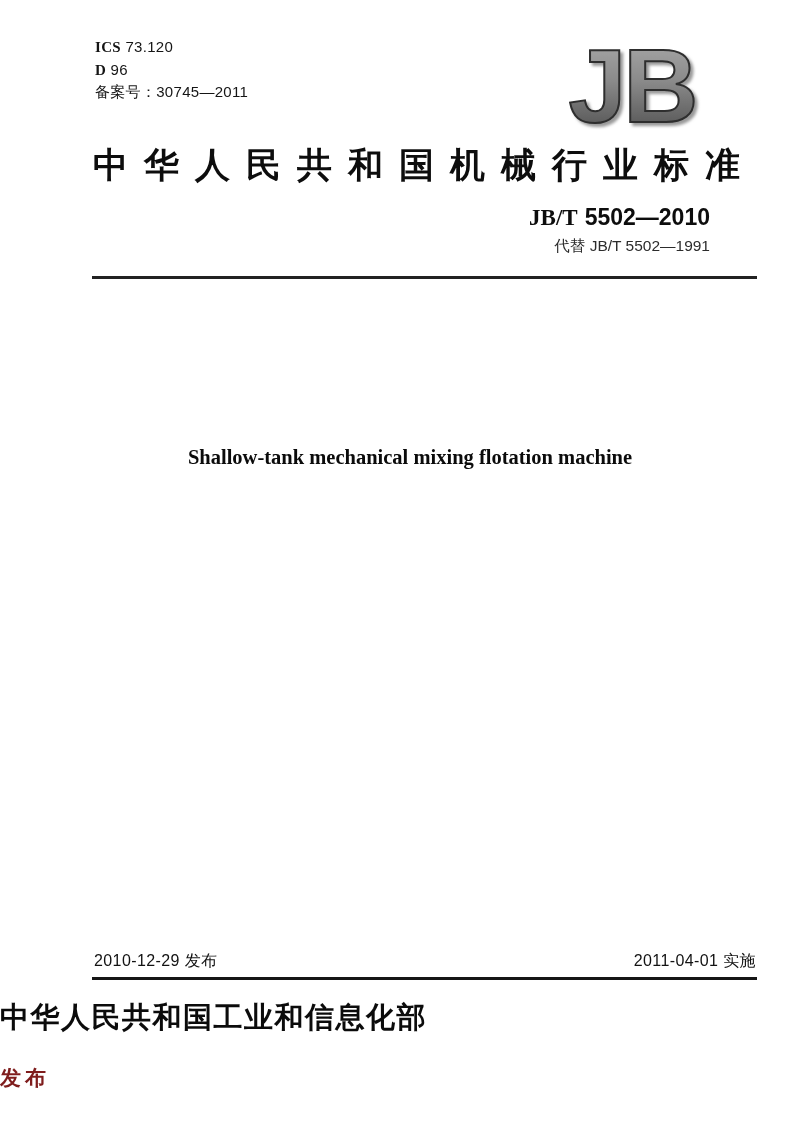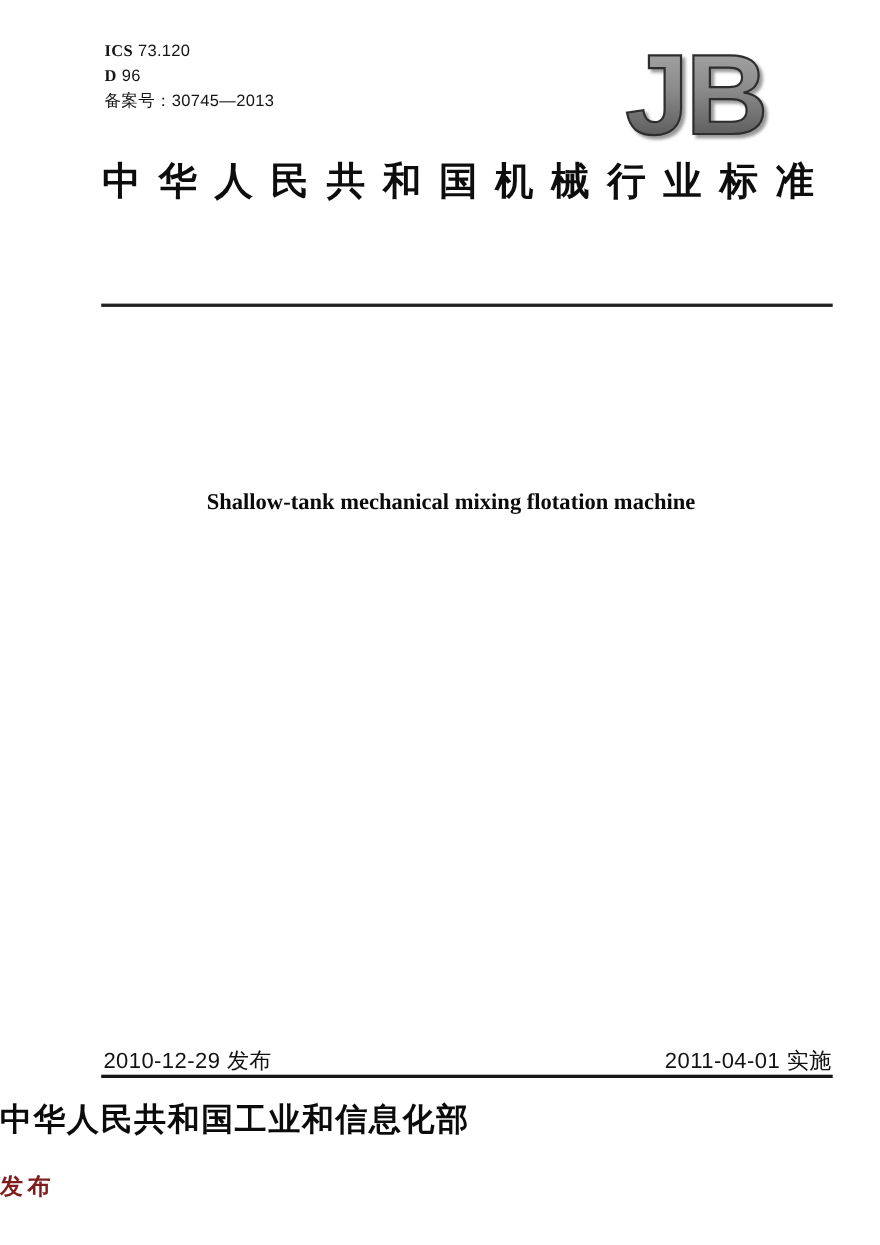--- a/index.html
+++ b/index.html
@@ -116,21 +116,21 @@
   }
 
   
   .dates {
     position: absolute;
     left: 94px;
     right: 44px;
     top: 951px;
     display: flex;
     justify-content: space-between;
-    font-size: 20px;
+    font-size: 16px;
     color: #121212;
     letter-spacing: 0.4px;
   }
 
   
   .publisher {
     position: absolute;
     left: 0;
     right: 0;
     top: 998px;
@@ -162,38 +162,44 @@
 
   <div class="meta-block">
     <div class="meta-line">
       <span class="serif-b">ICS</span>
       <span>73.120</span>
     </div>
     <div class="meta-line">
       <span class="serif-b">D</span>
       <span>96</span>
     </div>
-    <div class="meta-line">备案号：30745—2013</div>
+    <div class="meta-line">备案号：30745—2011</div>
   </div>
 
   <div class="logo">
     <svg width="160" height="94" viewBox="0 0 160 94">
       <defs>
         <linearGradient id="jbgrad" x1="0" y1="0" x2="0" y2="1">
           <stop offset="0%" stop-color="#aeaeae"></stop>
           <stop offset="45%" stop-color="#8b8b8b"></stop>
           <stop offset="100%" stop-color="#474747"></stop>
         </linearGradient>
       </defs>
       <text class="logo-main" x="80" y="86" font-size="104" letter-spacing="-3" text-anchor="middle" fill="url(#jbgrad)" stroke="#2e2e2e" stroke-width="2">JB</text>
     </svg>
   </div>
 
   <h1 class="heading">中华人民共和国机械行业标准</h1>
 
+  <div class="stdno">
+    <div class="stdno-main">
+      <span class="serif-b">JB/T</span><span class="num">5502—2010</span>
+    </div>
+    <div class="stdno-replaces">代替 JB/T 5502—1991</div>
+  </div>
 
   <div class="rule rule-top"></div>
 
   <div class="title-block">
     <div class="en-title">Shallow-tank mechanical mixing flotation machine</div>
   </div>
 
   <div class="dates">
     <span>2010-12-29 发布</span>
     <span>2011-04-01 实施</span>

